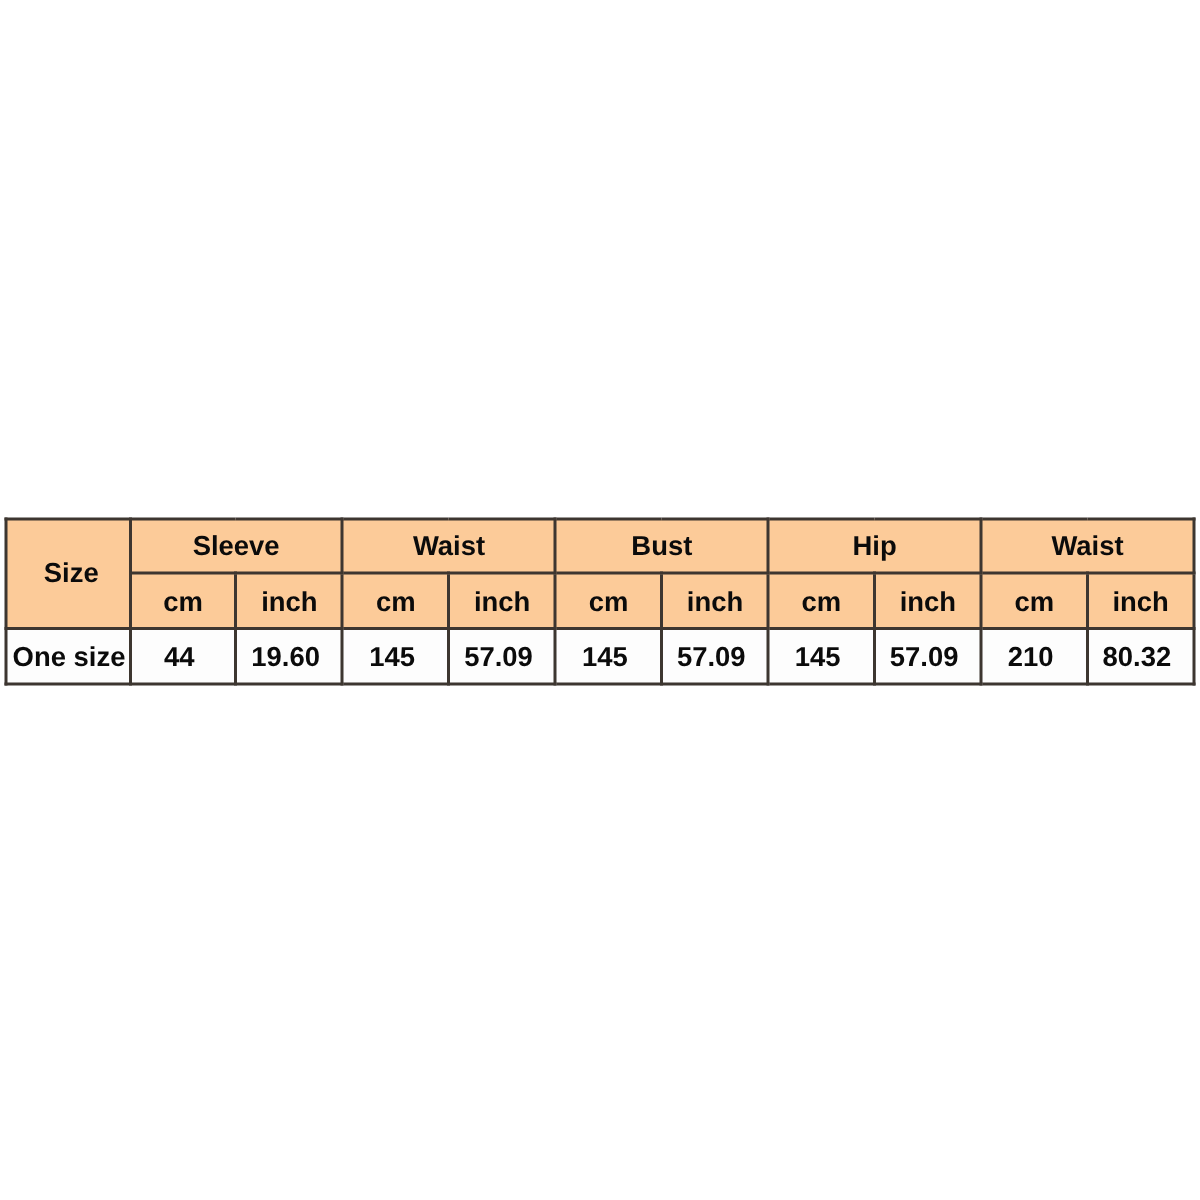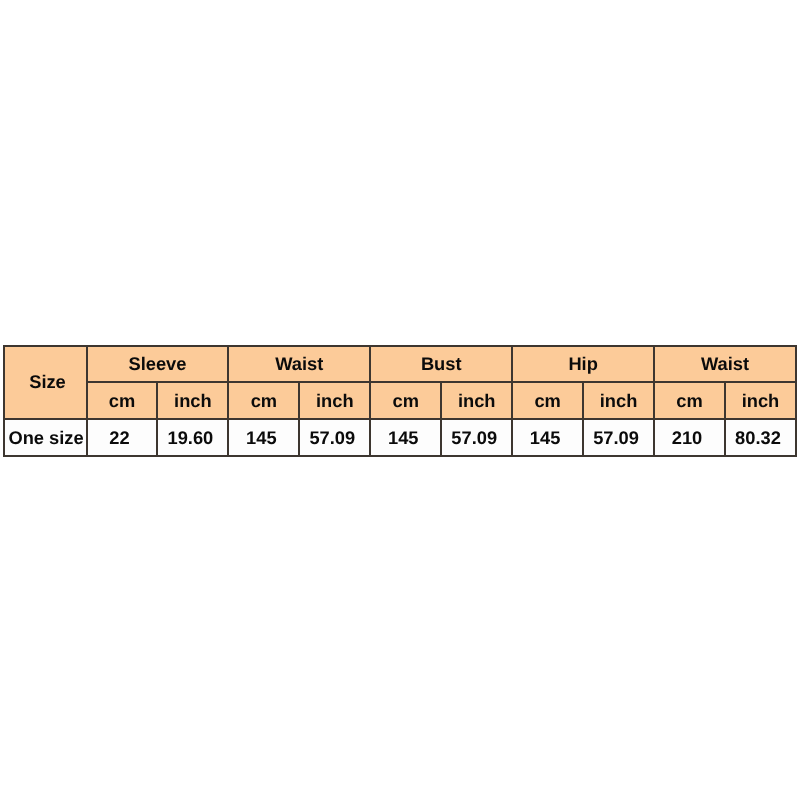--- a/index.html
+++ b/index.html
@@ -80,21 +80,21 @@
     <td class="sub">inch</td>
     <td class="sub">cm</td>
     <td class="sub">inch</td>
     <td class="sub">cm</td>
     <td class="sub">inch</td>
     <td class="sub">cm</td>
     <td class="sub">inch</td>
   </tr>
   <tr>
     <td class="data-label">One size</td>
-    <td class="data">22</td>
+    <td class="data">44</td>
     <td class="data">19.60</td>
     <td class="data">145</td>
     <td class="data">57.09</td>
     <td class="data">145</td>
     <td class="data">57.09</td>
     <td class="data">145</td>
     <td class="data">57.09</td>
     <td class="data">210</td>
     <td class="data">80.32</td>
   </tr>

